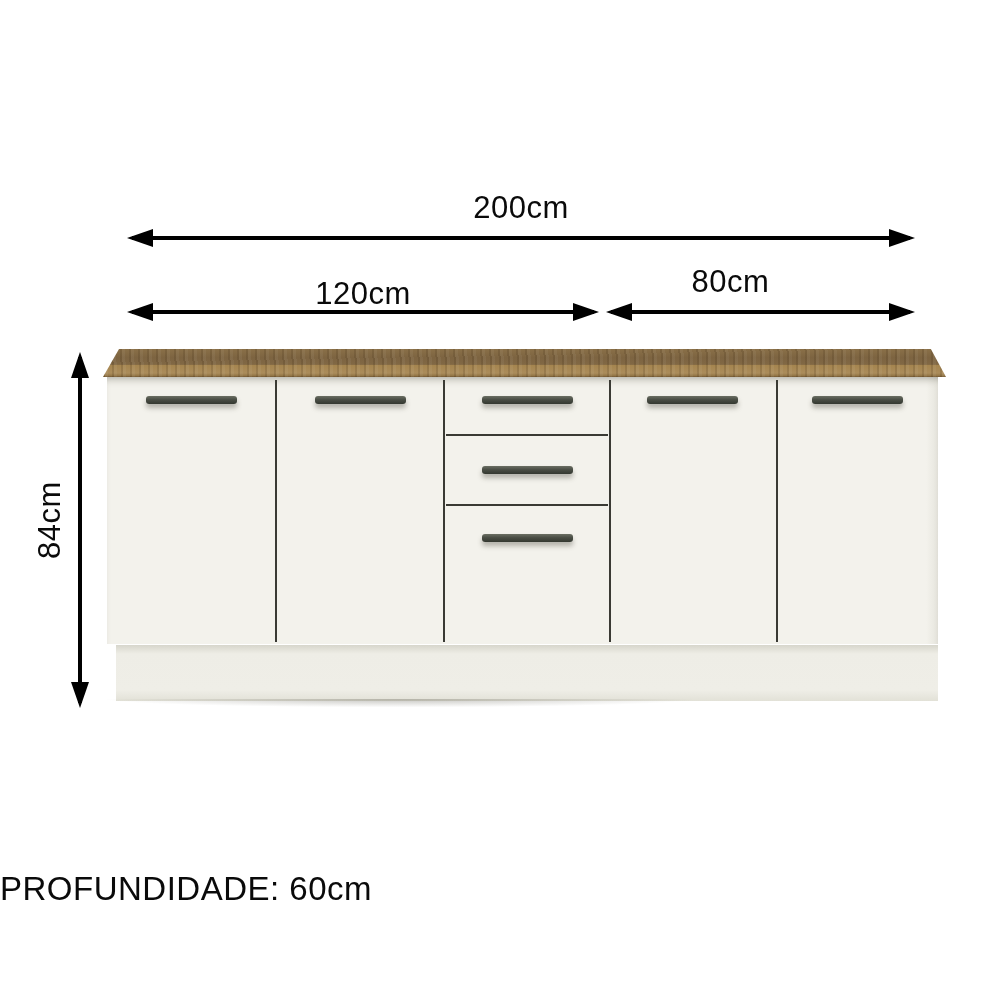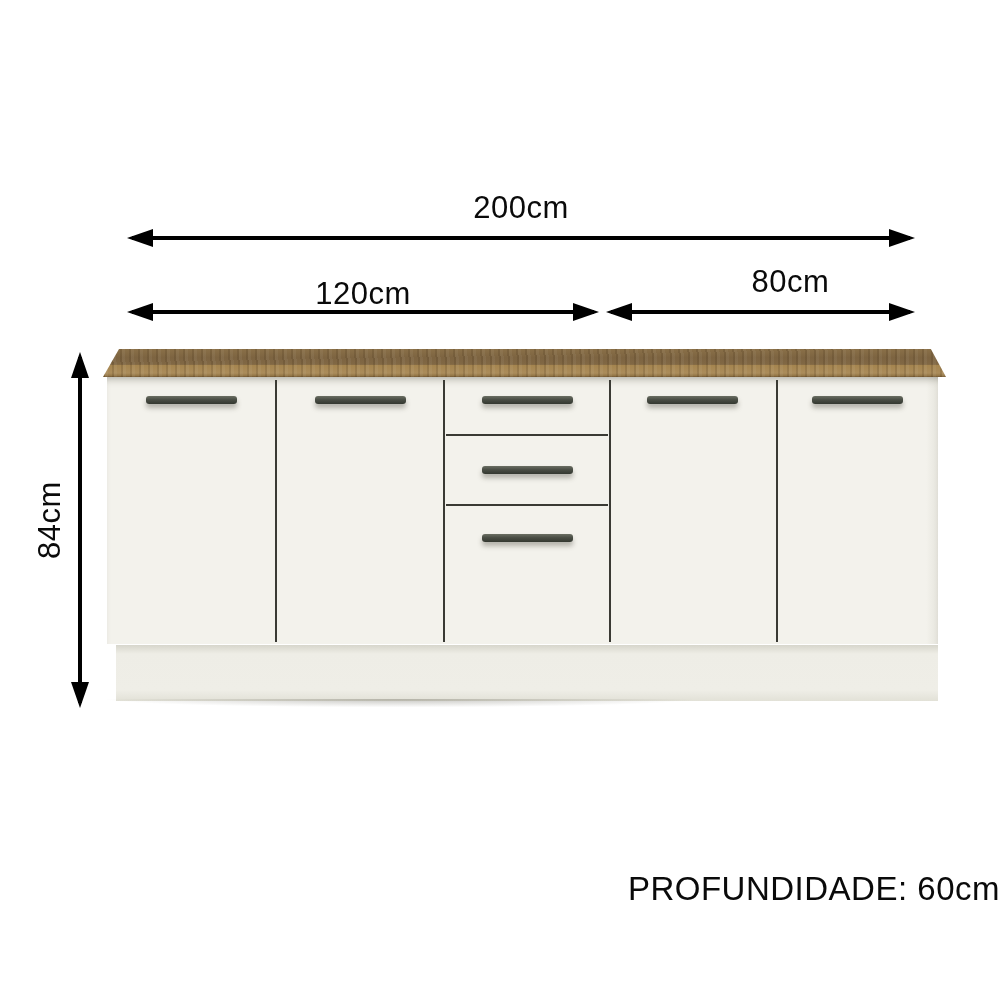--- a/index.html
+++ b/index.html
@@ -48,21 +48,21 @@
   }
   .plinth{
     position:absolute;left:116px;top:645px;width:822px;height:56px;
     background:linear-gradient(180deg,#d7d6cc 0%,#eeede6 16%,#efeee7 80%,#e2e1d7 100%);
   }
   .ground-shadow{
     position:absolute;left:104px;top:699px;width:846px;height:12px;
     background:radial-gradient(ellipse 50% 100% at 35% 0%, rgba(90,88,75,0.35), rgba(0,0,0,0) 70%);
   }
   .depth-label{
-    position:absolute;left:0;width:1000px;top:870px;text-align:right;
+    position:absolute;left:0;width:1000px;top:870px;text-align:left;
     font-size:33px;color:#0a0a0a;letter-spacing:0.5px;
   }
   .rot{transform:rotate(-90deg);}
 </style>
 </head>
 <body>
 
 <div id="canvas">
 
   <div class="dim-label" style="left:127px;top:190px;width:788px;">200cm</div>
@@ -72,21 +72,21 @@
     <span class="head head-right"></span>
   </div>
 
   <div class="dim-label" style="left:127px;top:264px;width:472px;margin-top:12px;">120cm</div>
   <div class="arrow arrow-h" style="left:127px;top:303px;width:472px;">
     <span class="head head-left"></span>
     <span class="shaft"></span>
     <span class="head head-right"></span>
   </div>
 
-  <div class="dim-label" style="left:636px;top:264px;width:309px;">80cm</div>
+  <div class="dim-label" style="left:576px;top:264px;width:309px;">80cm</div>
   <div class="arrow arrow-h" style="left:606px;top:303px;width:309px;">
     <span class="head head-left"></span>
     <span class="shaft"></span>
     <span class="head head-right"></span>
   </div>
 
   <div class="dim-label rot" style="left:-18px;top:500px;width:140px;height:40px;">84cm</div>
   <div class="arrow arrow-v" style="left:71px;top:352px;height:356px;">
     <span class="head head-up"></span>
     <span class="shaft"></span>

